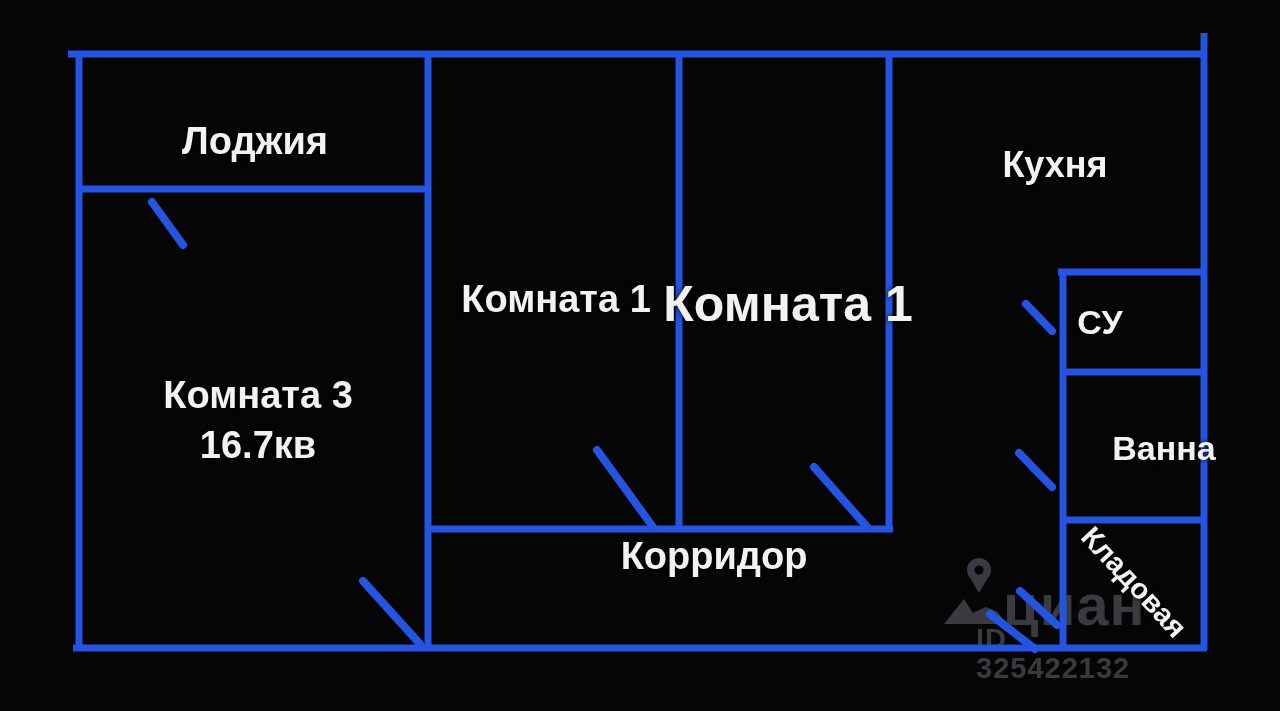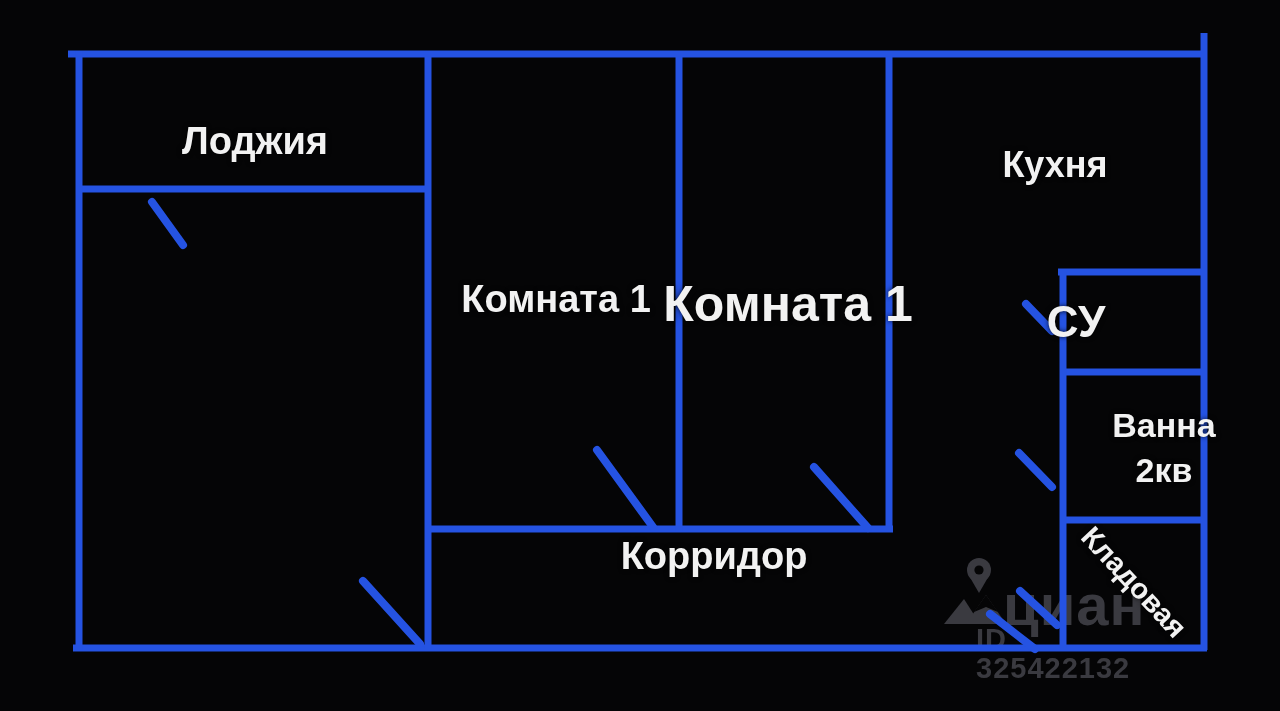--- a/index.html
+++ b/index.html
@@ -112,28 +112,31 @@
   </div>
 
   <div class="room-label" style="left:556px;top:299px;font-size:38px;">
     <div>Комната 1</div>
   </div>
 
   <div class="room-label" style="left:788px;top:304px;font-size:50px;">
     <div>Комната 1</div>
   </div>
 
+  <div class="room-label" style="left:258px;top:420px;font-size:38px;">
+    <div>Комната 3</div>
+    <div>16.7кв</div>
+  </div>
 
-  <div class="room-label" style="left:1076px;top:322px;font-size:44px;">
+  <div class="room-label" style="left:1100px;top:322px;font-size:34px;">
     <div>СУ</div>
   </div>
 
   <div class="room-label" style="left:1128px;top:448px;font-size:34px;margin-left:36px;">
     <div>Ванна</div>
-    <div>2кв</div>
   </div>
 
   <div class="room-label" style="left:714px;top:556px;font-size:38px;">
     <div>Корридор</div>
   </div>
 
   <div class="room-label rotated" style="left:1134px;top:582px;font-size:29px;">
     <div>Кладовая</div>
   </div>
 

